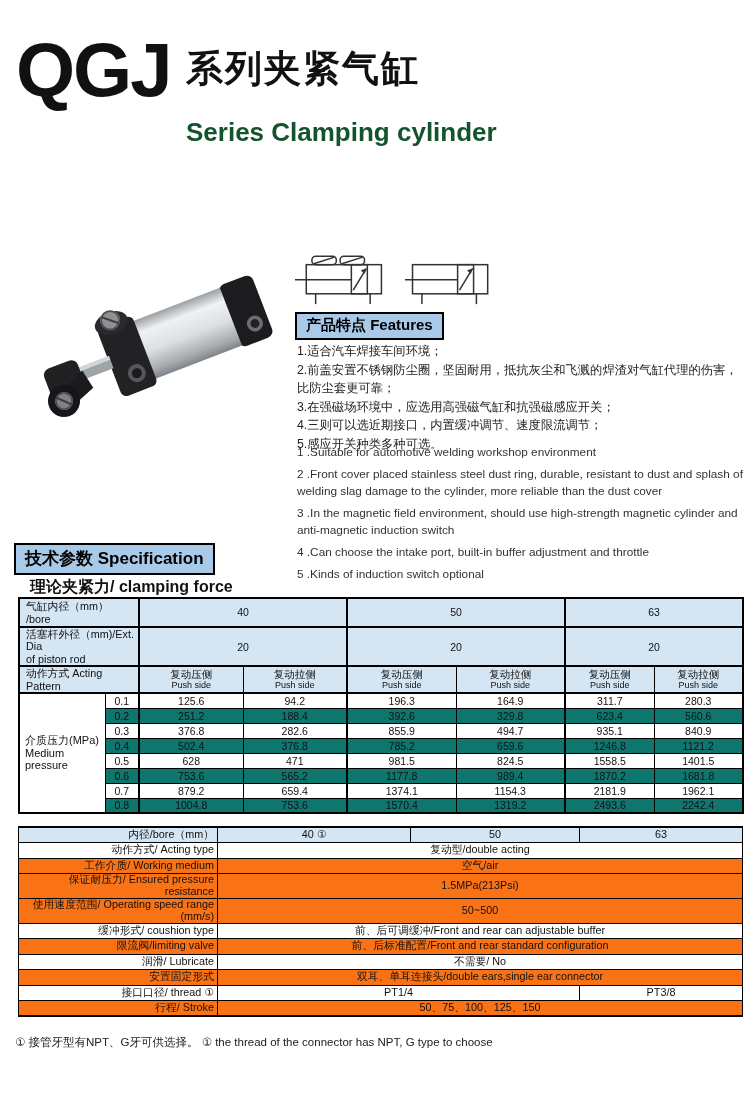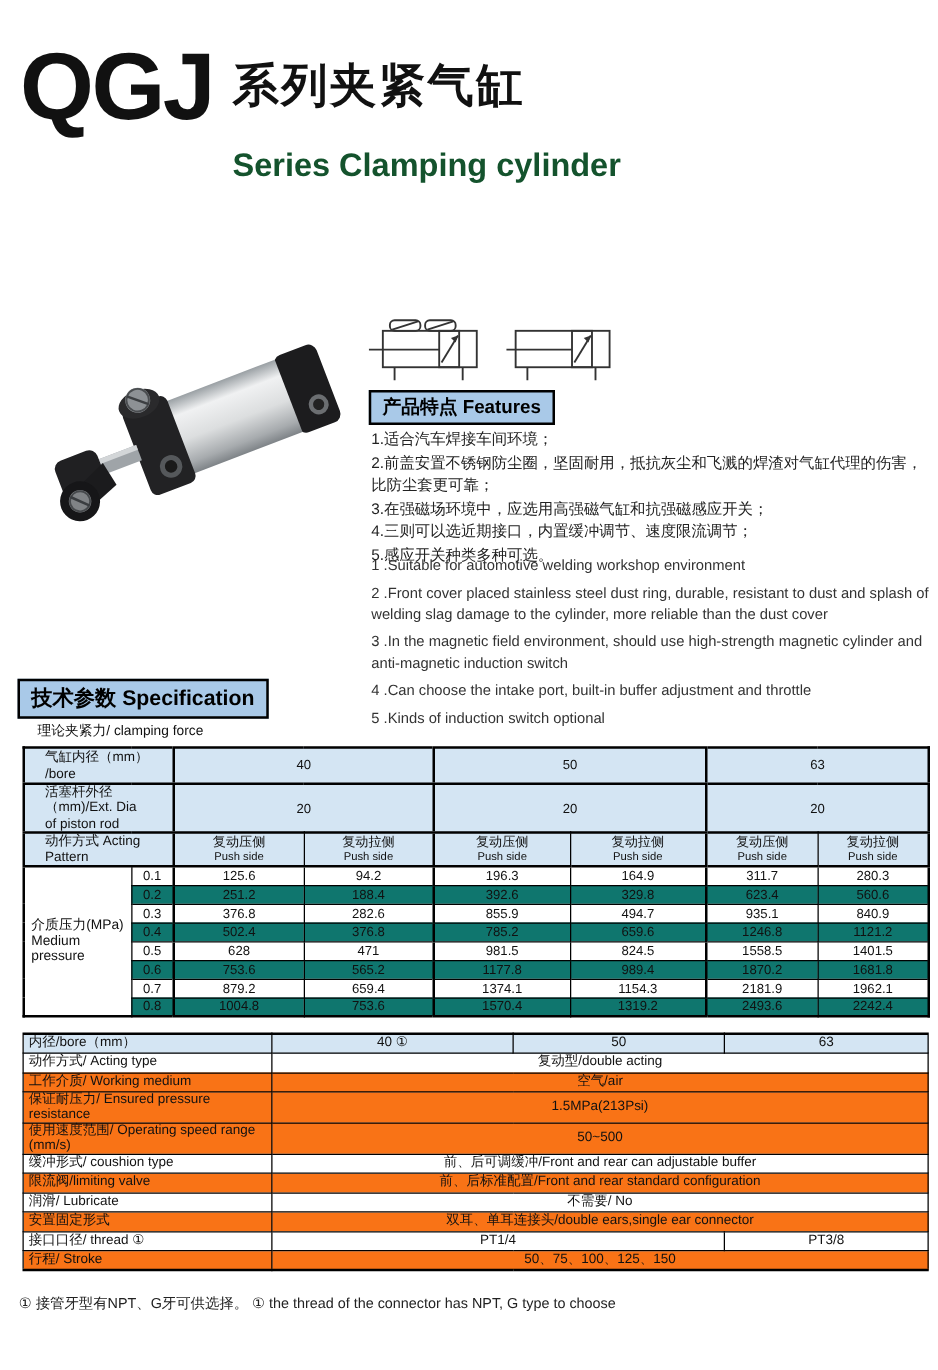--- a/index.html
+++ b/index.html
@@ -22,35 +22,35 @@
   .badge-spec { left:14px; top:543px; font-size:17px; }
   
   .symbols-wrap { position:absolute; left:295px; top:240px; width:200px; height:70px; display:flex; gap:14px; }
   
   .photo { position:absolute; left:18px; top:268px; width:280px; height:165px; }
   
   .features-zh { position:absolute; left:297px; top:342px; width:448px; font-size:12.3px; line-height:18.6px; color:#222; }
   .features-en { position:absolute; left:297px; top:444px; width:452px; font-size:11.8px; line-height:17px; color:#333; }
   .features-en .feat-line { margin-bottom:5px; }
   
-  .sub-title { position:absolute; left:30px; top:577px; font-size:11px; font-weight:normal; color:#111; }
+  .sub-title { position:absolute; left:30px; top:577px; font-size:16px; font-weight:bold; color:#111; }
   
   table { border-collapse:collapse; table-layout:fixed; }
   .t1 { position:absolute; left:18px; top:597px; width:724px; border:2px solid #000; }
   .t1 td { border:1px solid #000; font-size:10.5px; text-align:center; padding:0 2px; height:15px; line-height:1.15; color:#111; }
   .t1 tr.hrow td { background:#d4e5f3; border-bottom:2px solid #000; height:29px; }
   .t1 tr.hrow2 td { background:#d4e5f3; border-bottom:2px solid #000; height:22px; }
-  .t1 .lbl { text-align:left; padding-left:16px; font-size:10.8px; }
+  .t1 .lbl { text-align:left; padding-left:6px; font-size:10.8px; }
   .t1 .bsep { border-left:2px solid #000; }
   .t1 .plabel { text-align:left; padding-left:5px; background:#fff; font-size:11px; }
   .t1 tr.shade td { background:#0f766e; }
   .t1 .sub { font-size:9px; font-weight:normal; }
   .t2 { position:absolute; left:18px; top:826px; width:724px; border:2px solid #000; border-left-width:1px; border-right-width:1px; }
   .t2 td { border:1px solid #000; font-size:10.8px; height:15.5px; padding:0 3px; line-height:1.1; color:#111; }
-  .t2 .lbl { text-align:left; padding-left:4px; }
+  .t2 .lbl { text-align:right; padding-left:4px; }
   .t2 .val { text-align:center; }
   .t2 tr.blue td { background:#d4e5f3; }
   .t2 tr.shade td { background:#f97316; }
   
   .footnote { position:absolute; left:15px; top:1035px; font-size:11.5px; color:#222; }
   svg { display:block; }
 </style>
 </head>
 <body>
 

